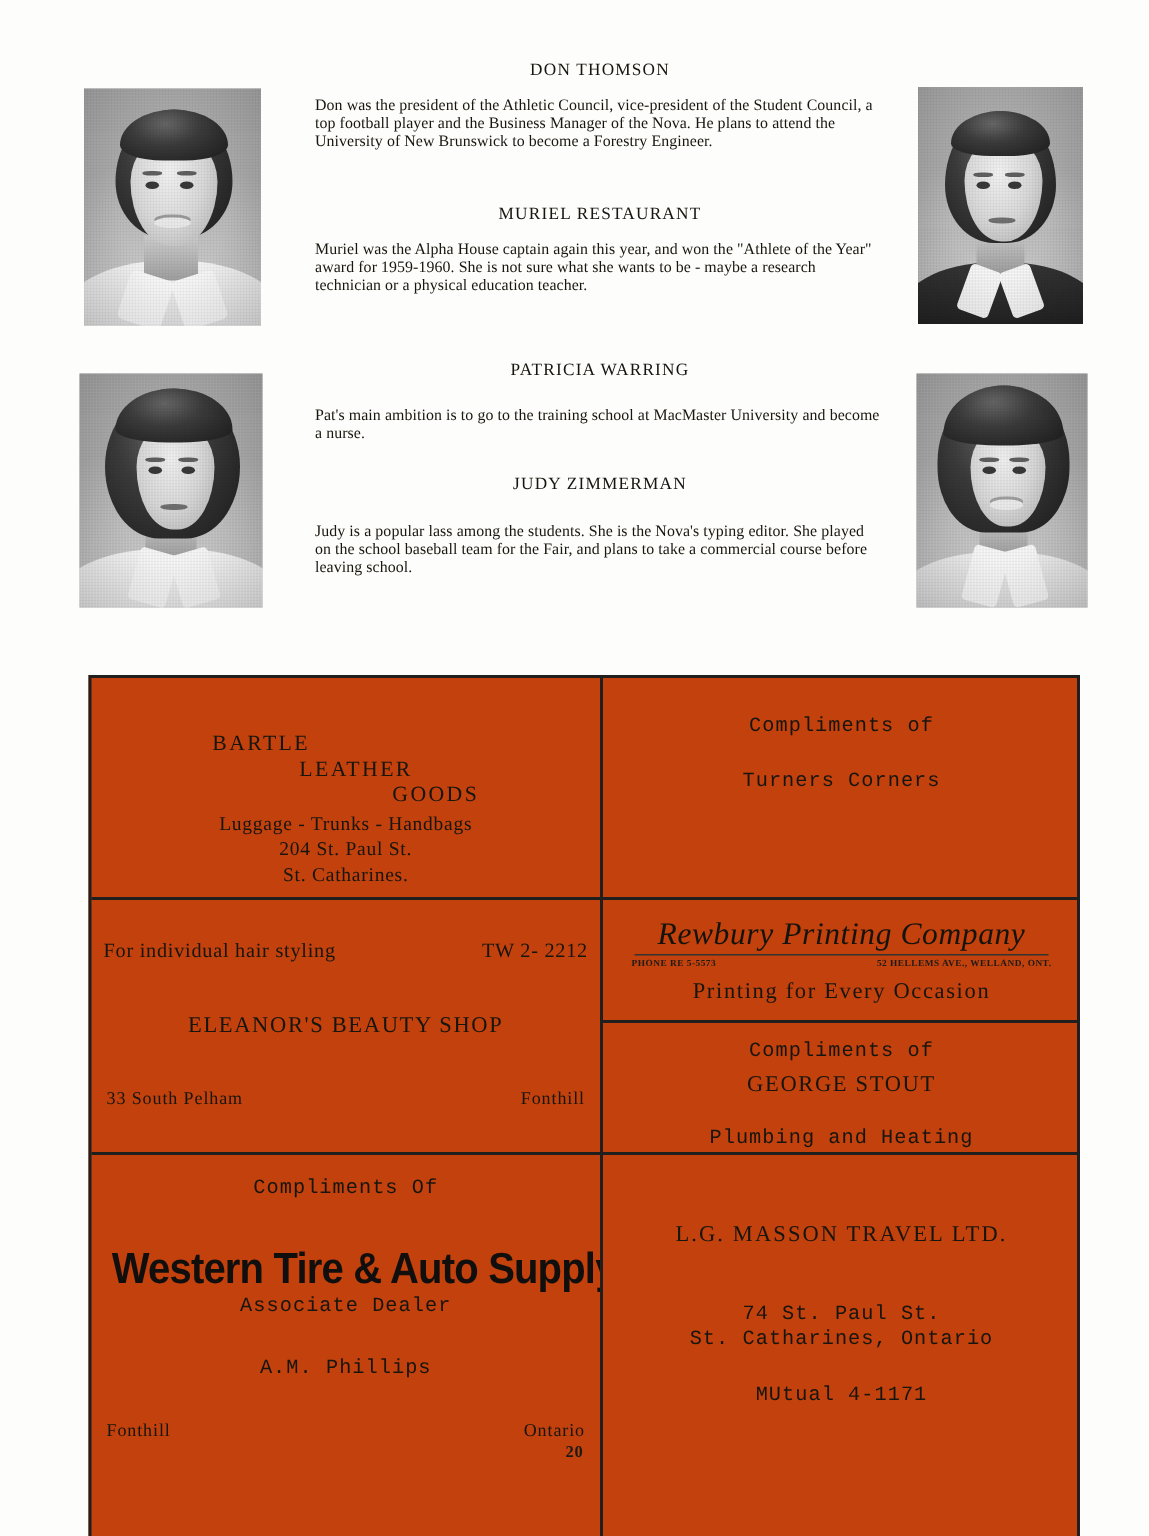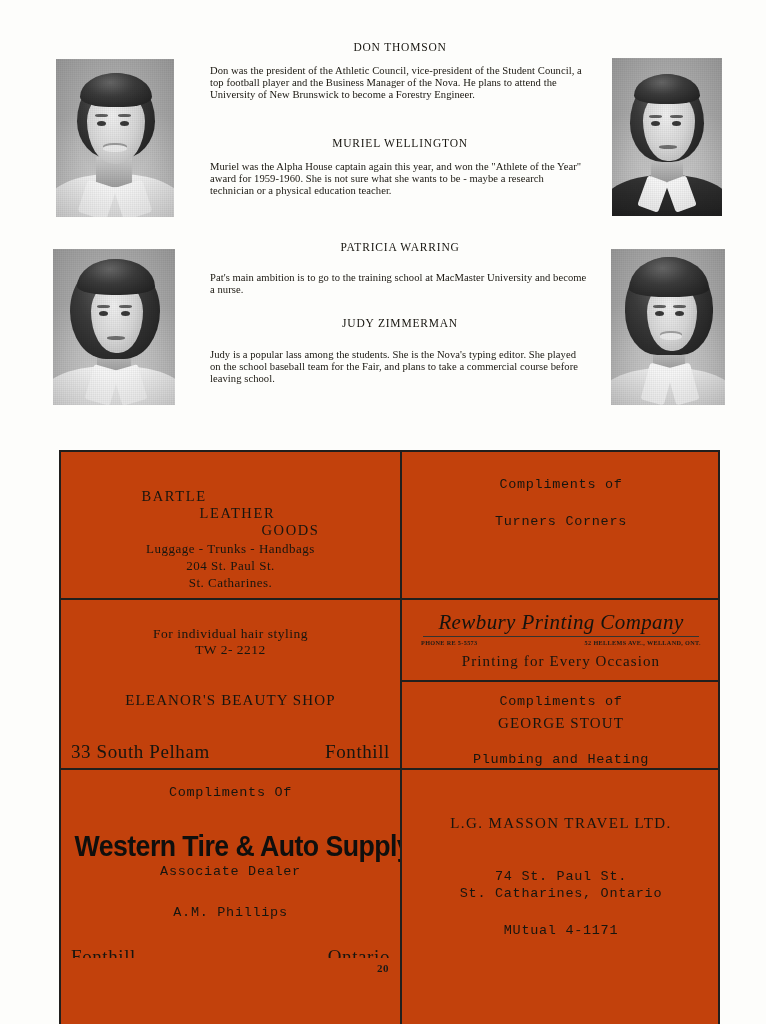--- a/index.html
+++ b/index.html
@@ -211,30 +211,29 @@
     font-weight: bold;
     font-size: 29px;
     letter-spacing: -0.6px;
     transform: scaleX(0.92);
     color: #100f0d;
   }
   .split-row {
     display: flex;
     justify-content: space-between;
     padding: 0 10px;
-    font-size: 19px;
+    font-size: 12px;
     letter-spacing: .6px;
   }
   .split-row-wide {
     display: flex;
     justify-content: space-between;
     padding: 0 8px;
     font-size: 13.5px;
     letter-spacing: .5px;
-    flex-direction: column;
   }
   .page-number {
     position: absolute;
     left: 0; right: 0;
     top: 962px;
     text-align: center;
     font-size: 11px;
     font-weight: bold;
     letter-spacing: .5px;
     color: #1a1a17;
@@ -321,21 +320,21 @@
       <div class="collar" style="left:34px; top:116px; width:24px; height:38px; transform:rotate(15deg); border-radius:3px;"></div>
       <div class="collar" style="left:60px; top:116px; width:24px; height:38px; transform:rotate(-15deg); border-radius:3px;"></div>
     </div>
     <div class="grain"></div>
     <div class="vignette"></div>
   </div>
 
   <div class="entry-name" style="top:41px;">DON THOMSON</div>
   <div class="entry-body" style="top:65px;">Don was the president of the Athletic Council, vice-president of the Student Council, a top football player and the Business Manager of the Nova. He plans to attend the University of New Brunswick to become a Forestry Engineer.</div>
 
-  <div class="entry-name" style="top:137px;">MURIEL WELLINGTON</div>
+  <div class="entry-name" style="top:137px;">MURIEL RESTAURANT</div>
   <div class="entry-body" style="top:161px;">Muriel was the Alpha House captain again this year, and won the "Athlete of the Year" award for 1959-1960. She is not sure what she wants to be  - maybe a research technician or a physical education teacher.</div>
 
   <div class="entry-name" style="top:241px;">PATRICIA WARRING</div>
   <div class="entry-body" style="top:272px;">Pat's main ambition is to go to the training school at MacMaster University and become a nurse.</div>
 
   <div class="entry-name" style="top:317px;">JUDY ZIMMERMAN</div>
   <div class="entry-body" style="top:349px;">Judy is a popular lass among the students. She is the Nova's typing editor. She played on the school baseball team for the Fair, and plans to take a commercial course before leaving school.</div>
 
   <div class="ads">
 

